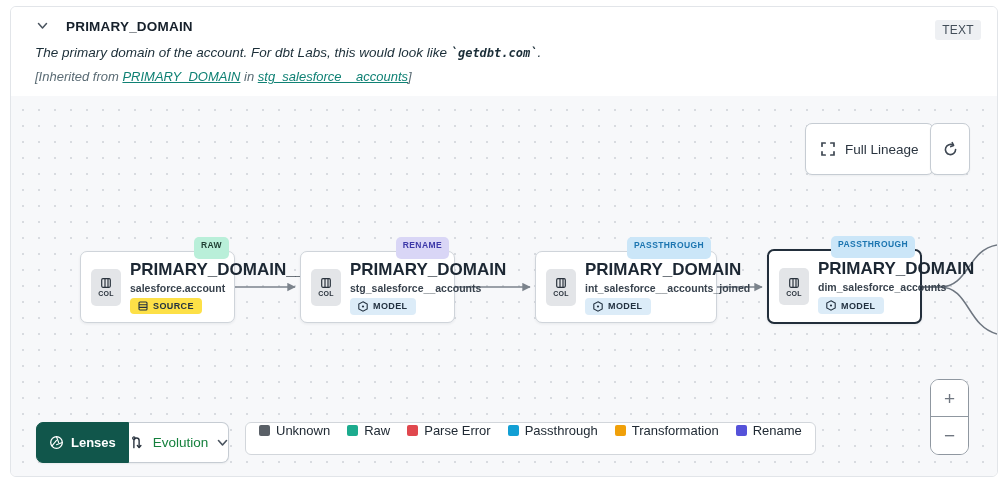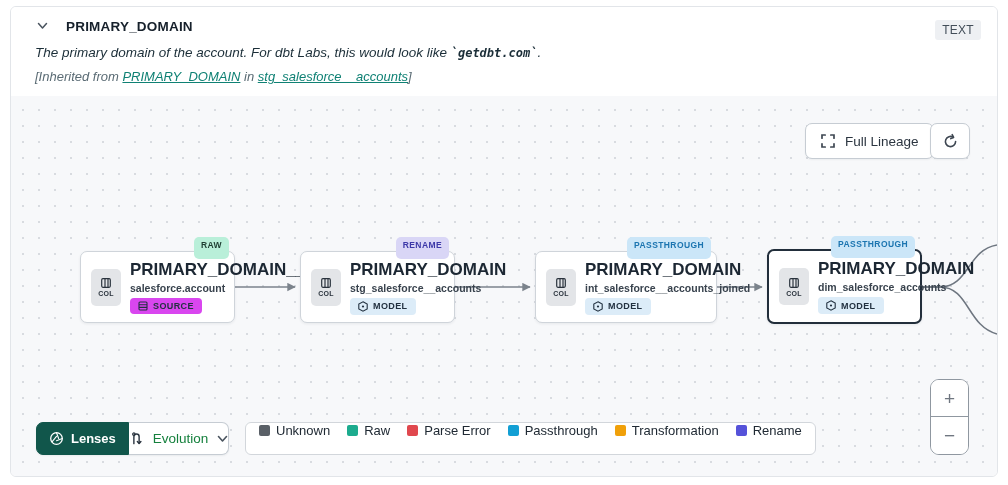--- a/index.html
+++ b/index.html
@@ -21,21 +21,21 @@
   .hdr-inherit a { color:#0f8174; text-decoration:underline; cursor:pointer; }
 
   
   .canvas { position:absolute; left:0; top:89px; width:986px; height:381px;
     background:#f7f8fa;
     background-image:radial-gradient(circle, #d8dbe0 1px, transparent 1.1px);
     background-size:16px 16px; background-position:4px 6px; }
   .edges { position:absolute; inset:0; pointer-events:none; }
 
   .toolbtn { position:absolute; display:flex; align-items:center; gap:9px; background:#fff;
-    border:1px solid #c6ccd3; border-radius:7px; height:36px; padding:0 14px;
+    border:1px solid #c6ccd3; border-radius:7px; height:52px; padding:0 14px;
     font-size:13.5px; color:#2b3540; cursor:pointer; box-shadow:0 1px 2px rgba(20,30,40,.05); }
   .full-lineage { left:794px; top:27px; }
   .refresh { left:919px; top:27px; width:40px; justify-content:center; padding:0; }
 
   
   .node { position:absolute; height:72px; background:#fff; border:1px solid #cfd4da;
     border-radius:7px; display:flex; align-items:center; gap:9px; padding:0 10px;
     box-shadow:0 1px 3px rgba(20,30,40,.07); cursor:pointer; }
   .node.selected { border:2px solid #222e3b; height:75px; }
   .n1 { left:69px;  top:155px; width:155px; }
@@ -50,25 +50,25 @@
   .tag-pass { background:#cbe6f8; color:#1c75b0; }
   .col-box { width:30px; height:37px; background:#e3e5e8; border-radius:5px; flex:none;
     display:flex; flex-direction:column; align-items:center; justify-content:center; gap:1px; }
   .col-box .col-lbl { font-size:7px; font-weight:700; color:#2a333d; letter-spacing:.2px; }
   .node-body { display:flex; flex-direction:column; gap:2px; min-width:0; }
   .node-title { font-size:17px; font-weight:700; color:#1c2733; white-space:nowrap; }
   .node-sub { font-size:10.5px; color:#39434e; white-space:nowrap;font-weight:bold; }
   .res-badge { display:inline-flex; align-items:center; gap:5px; align-self:flex-start;
     font-size:9px; font-weight:700; color:#223140; letter-spacing:.4px;
     padding:3px 8px; border-radius:4px; margin-top:2px; }
-  .res-source { background:#d946ef; }
+  .res-source { background:#fde047; }
   .res-model { background:#dcecf8; }
 
   
-  .lens-group { position:absolute; left:25px; top:326px; display:flex; height:33px;
+  .lens-group { position:absolute; left:25px; top:326px; display:flex; height:41px;
     border-radius:7px; box-shadow:0 1px 2px rgba(20,30,40,.06); }
   .lens-btn { display:flex; align-items:center; gap:7px; background:#11564b; color:#fff;
     border:1px solid #11564b; border-radius:7px 0 0 7px; padding:0 12px;
     font-size:13px; font-weight:700; cursor:pointer; }
   .lens-select { display:flex; align-items:center; gap:9px; background:#fff;
     border:1px solid #c6ccd3; border-left:none; border-radius:0 7px 7px 0;
     padding:0 0; font-size:13.5px; color:#15803d; cursor:pointer; }
   .legend { position:absolute; left:234px; top:326px; height:33px; display:flex; align-items:flex-start;
     gap:17px; background:#fff; border:1px solid #d2d6db; border-radius:6px; padding:0 13px; }
   .legend-item { display:flex; align-items:center; gap:6px; font-size:13px; color:#202a34; }

